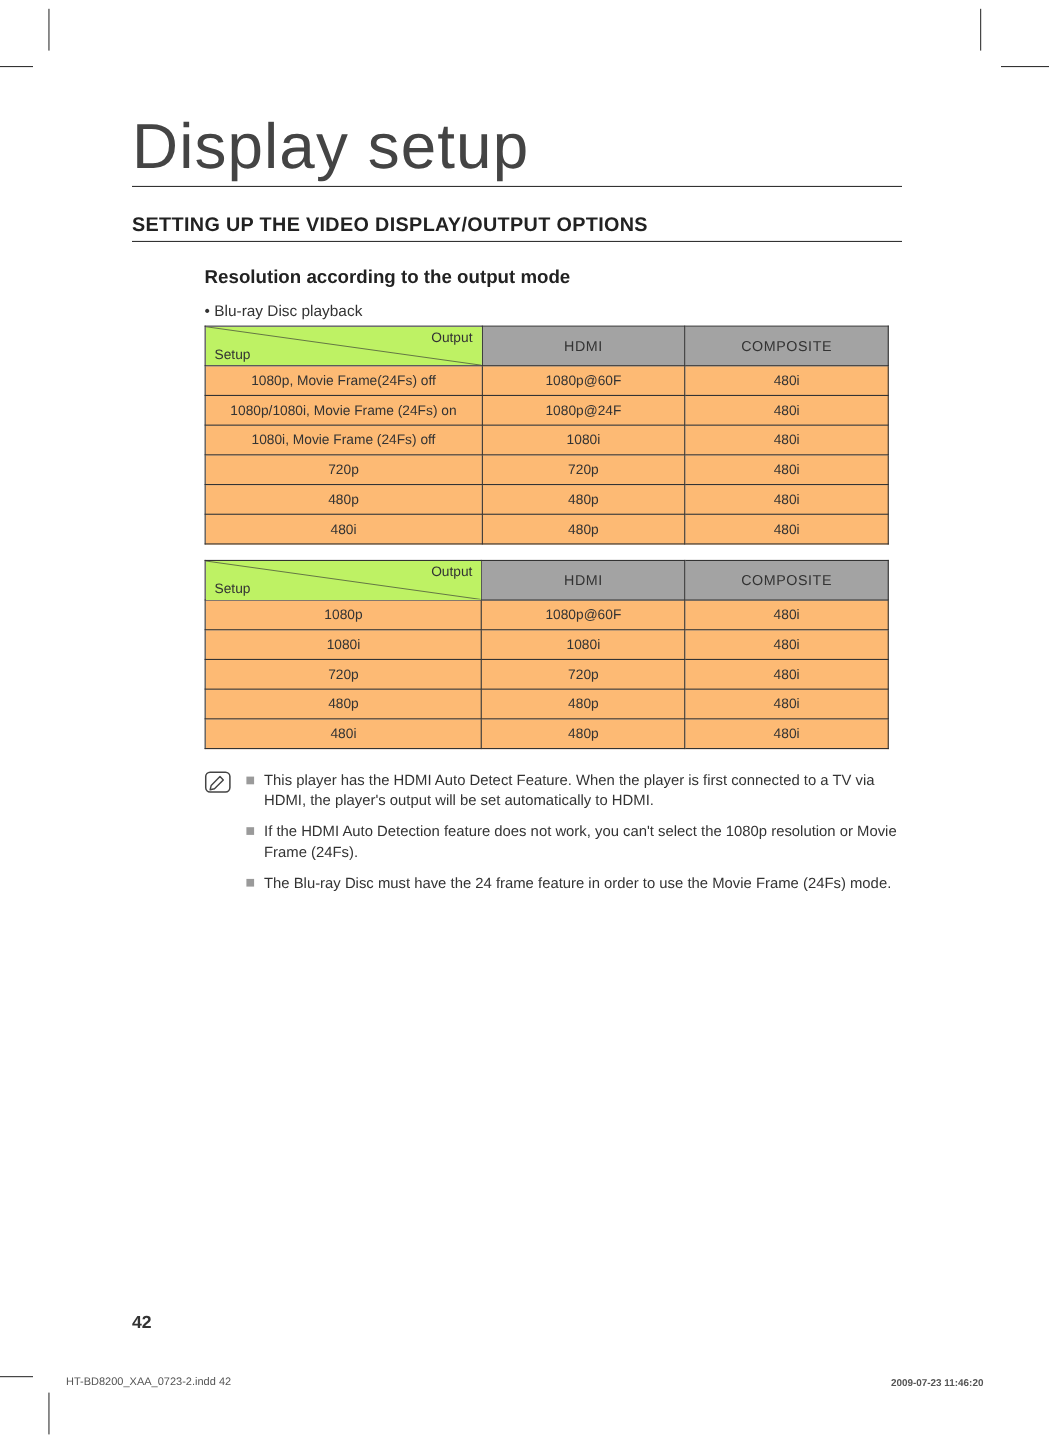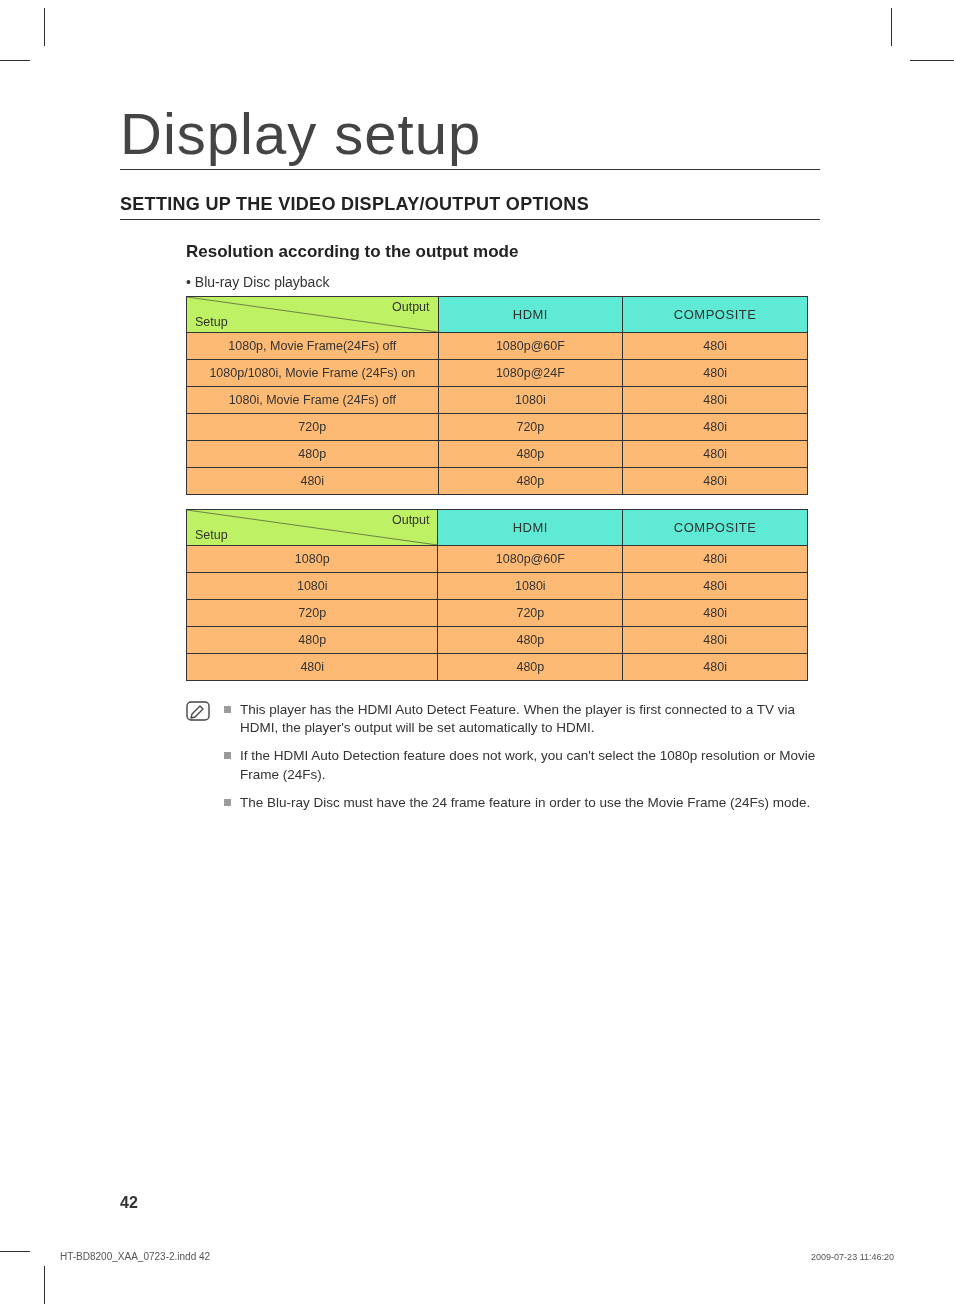--- a/index.html
+++ b/index.html
@@ -21,21 +21,21 @@
   .section-heading { font-size: 18px; font-weight: bold; letter-spacing: 0.3px; color: #222; border-bottom: 1px solid #333; padding-bottom: 4px; margin-bottom: 22px; }
 
   .sub-block { padding-left: 66px; }
   .sub-heading { font-size: 17px; font-weight: bold; color: #222; margin-bottom: 10px; }
 
   .bullet-line { font-size: 14px; color: #333; margin: 12px 0 6px 0; }
 
   table.data { border-collapse: collapse; width: 622px; margin-bottom: 14px; }
   table.data th, table.data td { border: 0.5px solid #333; font-size: 12.5px; font-weight: normal; padding: 6px 6px; text-align: center; color: #333; }
   table.data th.corner { position: relative; background: #bef264; }
-  table.data th.colhead { background: #5eead4; font-size: 13px; letter-spacing: 0.5px; font-family: Arial, sans-serif; }
+  table.data th.colhead { background: #a3a3a3; font-size: 13px; letter-spacing: 0.5px; font-family: Arial, sans-serif; }
   table.data tr.datarow td { background: #fdba74; }
 
   
   .corner { width: 252px; height: 36px; padding: 0 !important; }
   .corner svg { position: absolute; top: 0; left: 0; width: 100%; height: 100%; }
   .corner .lbl-out { position: absolute; top: 3px; right: 8px; font-size: 12.5px; }
   .corner .lbl-set { position: absolute; bottom: 3px; left: 8px; font-size: 12.5px; }
 
   .colhead.w1 { width: 185px; }
   .colhead.w2 { width: 185px; }
@@ -43,21 +43,21 @@
   .note-block { margin-top: 20px; display: flex; align-items: flex-start; }
   .note-icon { width: 24px; height: 20px; flex: 0 0 24px; margin-right: 14px; }
   .note-icon svg { display: block; }
   .note-list { flex: 1; }
   .note-item { display: flex; font-size: 13.5px; line-height: 1.35; color: #333; margin-bottom: 10px; }
   .note-item .sq { width: 7px; height: 7px; background: #9a9a9a; flex: 0 0 7px; margin-top: 5px; margin-right: 9px; }
 
   .page-number { position: absolute; left: 120px; bottom: 100px; font-size: 16px; font-weight: bold; color: #333; }
 
   .footer-left { position: absolute; left: 60px; bottom: 50px; font-size: 10px; color: #555; }
-  .footer-right { position: absolute; right: 60px; bottom: 50px; font-size: 9px; color: #555; }
+  .footer-right { position: absolute; right: 60px; bottom: 50px; font-size: 9px; color: #555; font-weight: bold; }
 </style>
 </head>
 <body>
 
 <div class="page">
 
   <div class="crop-tl-v"></div>
   <div class="crop-tl-h"></div>
   <div class="crop-tr-v"></div>
   <div class="crop-tr-h"></div>

